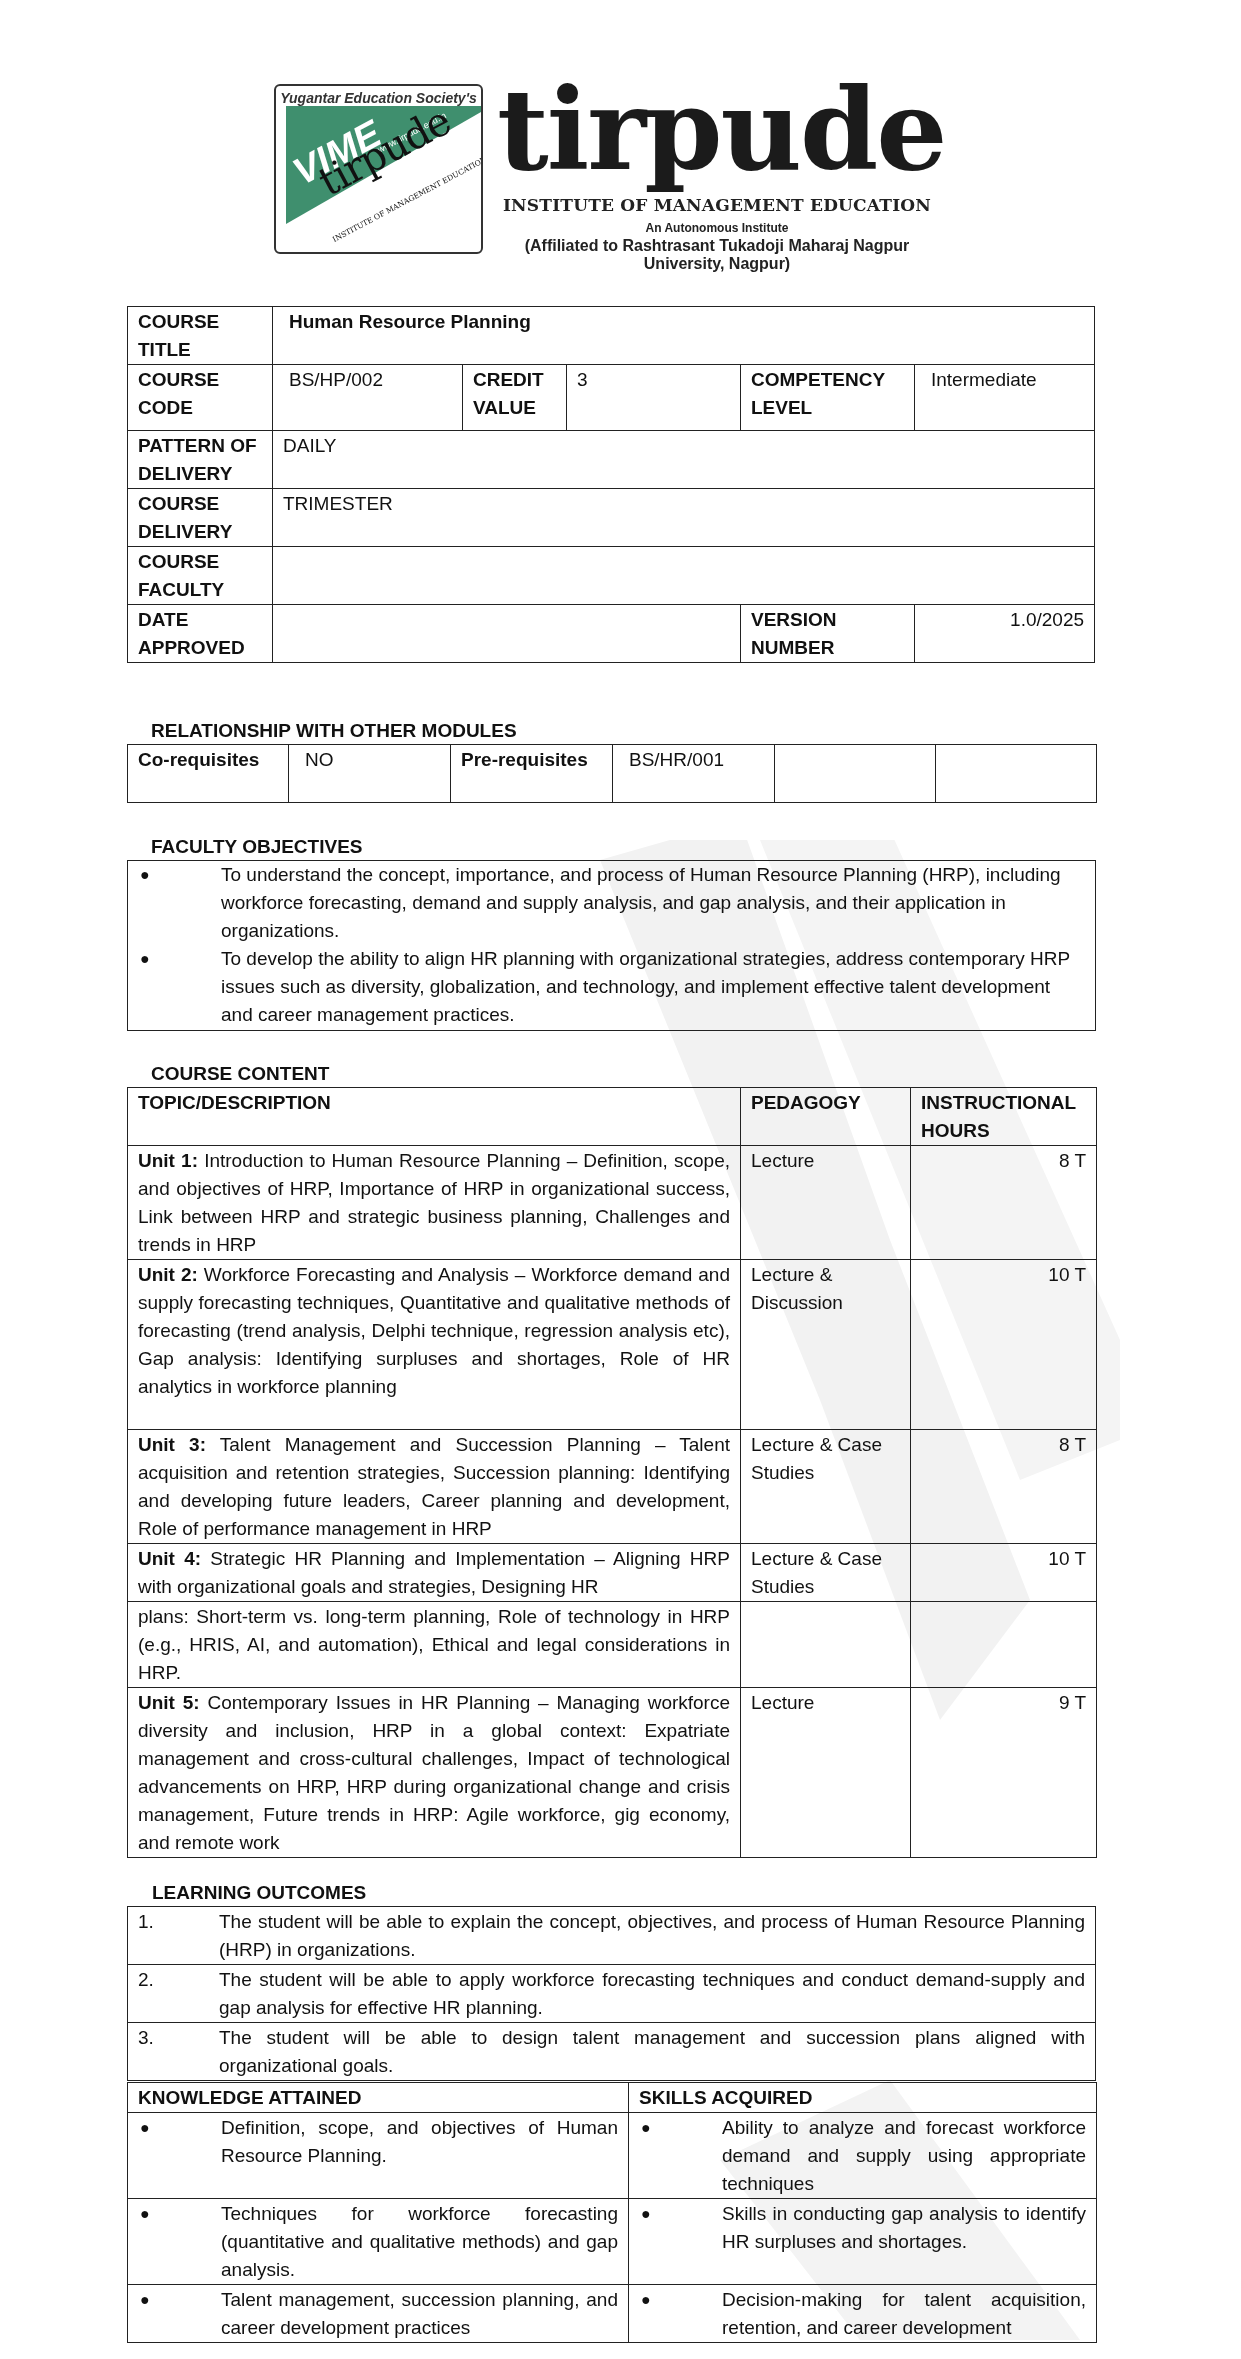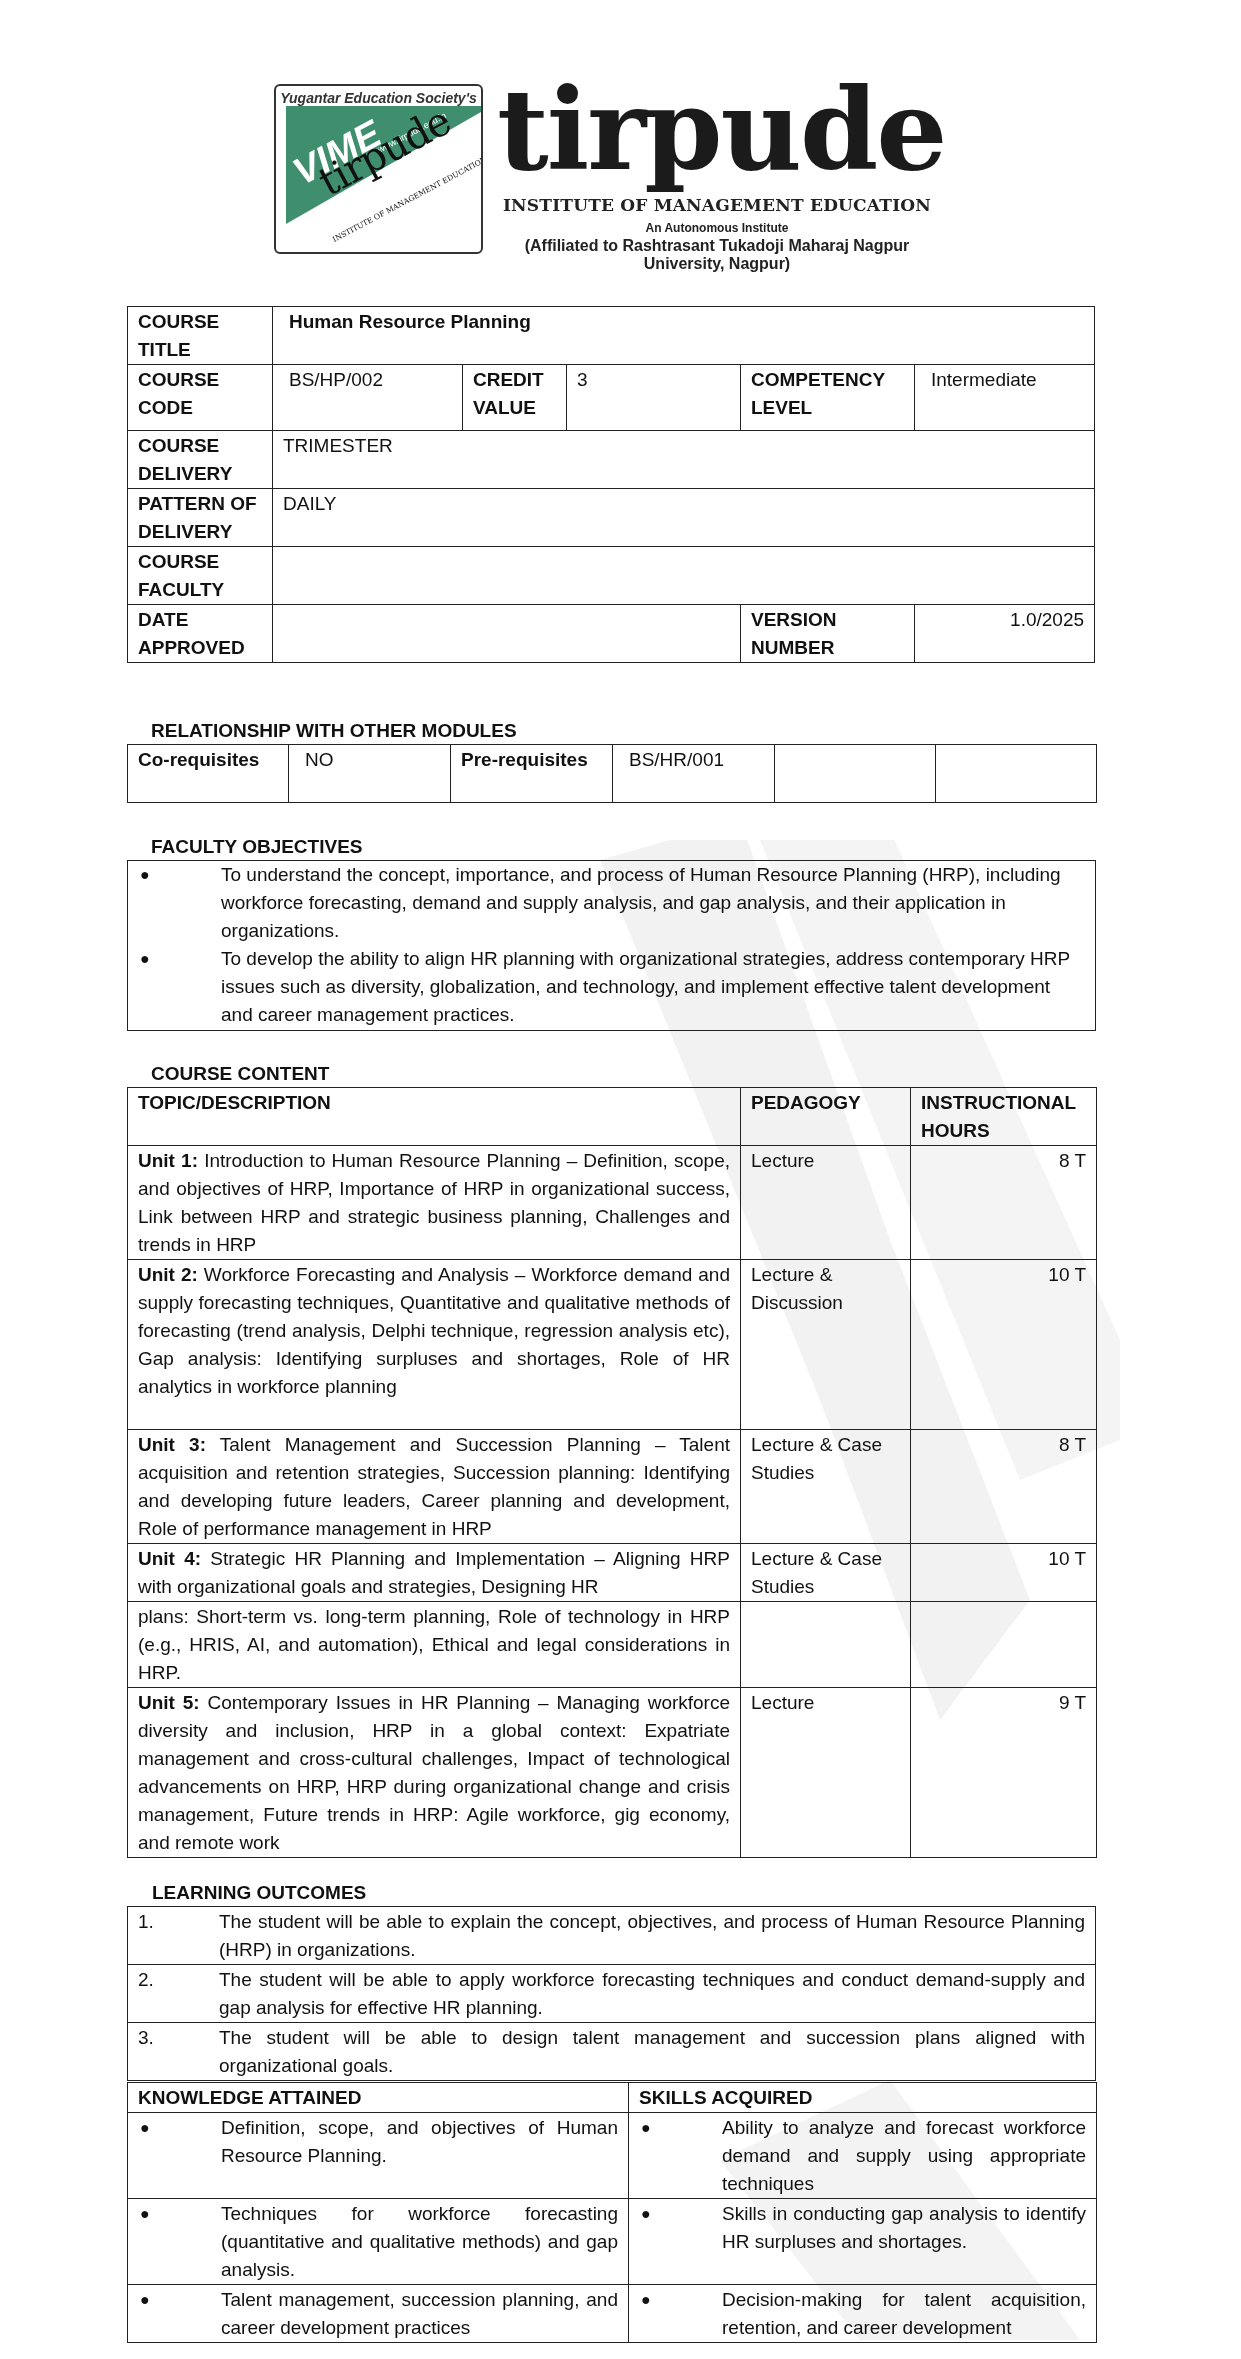--- a/index.html
+++ b/index.html
@@ -106,26 +106,26 @@
     </tr>
     <tr style="height:66px">
       <td class="b">COURSE CODE</td>
       <td style="padding-left:16px">BS/HP/002</td>
       <td class="b">CREDIT VALUE</td>
       <td>3</td>
       <td class="b">COMPETENCY LEVEL</td>
       <td style="padding-left:16px">Intermediate</td>
     </tr>
     <tr style="height:57px">
+      <td class="b">PATTERN OF DELIVERY</td>
+      <td colspan="5">DAILY</td>
+    </tr>
+    <tr style="height:57px">
       <td class="b">COURSE DELIVERY</td>
       <td colspan="5">TRIMESTER</td>
-    </tr>
-    <tr style="height:57px">
-      <td class="b">PATTERN OF DELIVERY</td>
-      <td colspan="5">DAILY</td>
     </tr>
     <tr style="height:57px">
       <td class="b">COURSE FACULTY</td>
       <td colspan="5"></td>
     </tr>
     <tr style="height:58px">
       <td class="b">DATE APPROVED</td>
       <td colspan="3"></td>
       <td class="b" style="width:147px">VERSION NUMBER</td>
       <td class="center">1.0/2025</td>

